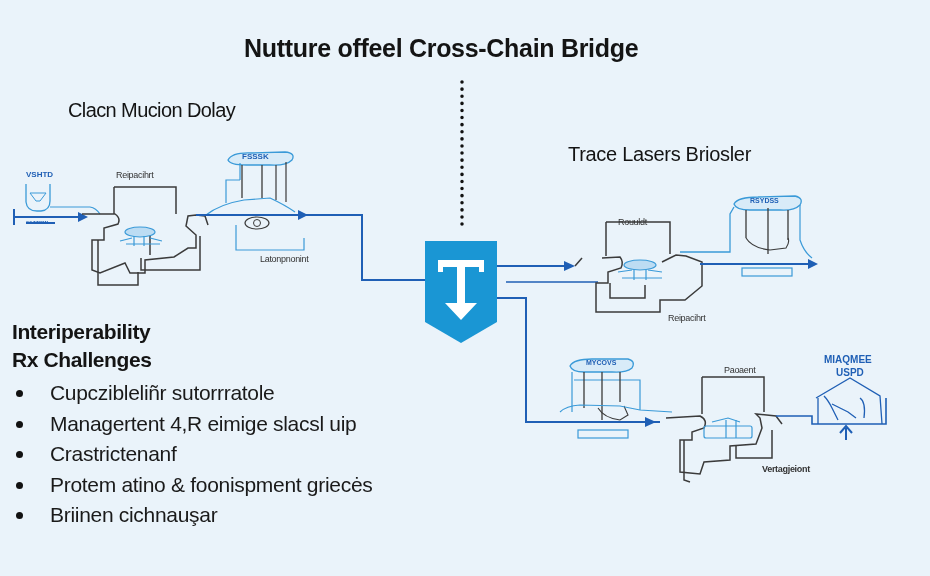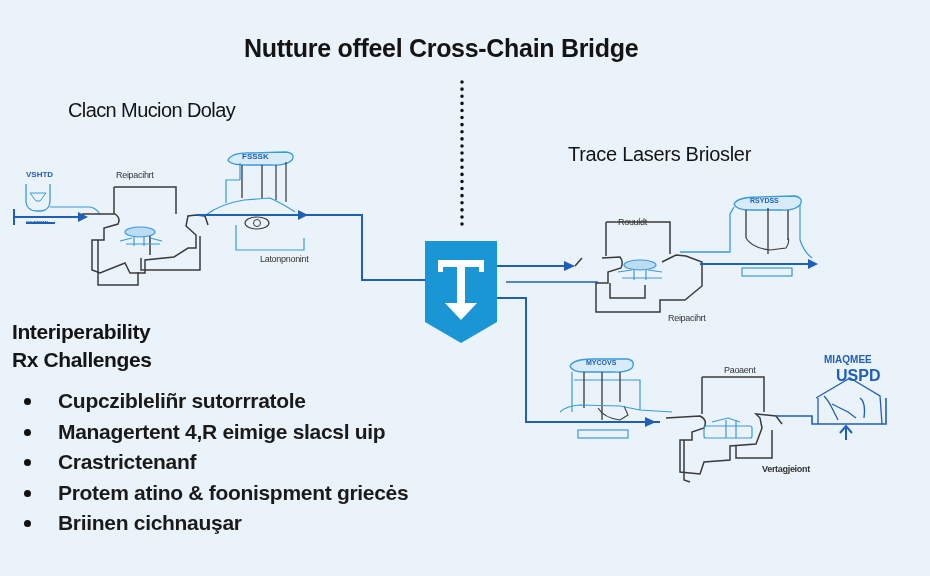--- a/index.html
+++ b/index.html
@@ -11,21 +11,21 @@
     position: relative;
   }
   .abs { position: absolute; }
   #title { left: 244px; top: 34px; font-size: 25px; font-weight: bold; letter-spacing: -0.3px; white-space: nowrap; }
   #left-heading { left: 68px; top: 99px; font-size: 20px; letter-spacing: -0.6px; white-space: nowrap; }
   #right-heading { left: 568px; top: 143px; font-size: 20px; letter-spacing: -0.3px; white-space: nowrap; }
   .small-label { font-size: 9px; color: #333; white-space: nowrap; letter-spacing: -0.3px; }
   .blue-label { font-size: 9px; color: #1f5fb5; font-weight: bold; white-space: nowrap; }
   #challenges { left: 12px; top: 318px; }
   #challenges .h { font-size: 21px; font-weight: bold; line-height: 28px; letter-spacing: -0.4px; }
-  #challenges ul { list-style: none; margin: 12px; padding: 0; font-weight: bold; }
+  #challenges ul { list-style: none; margin: 4px; padding: 0; }
   #challenges li { font-size: 21px; line-height: 30.5px; white-space: nowrap; position: relative; padding-left: 34px; color: #1a1a1a; letter-spacing: -0.3px; }
   #challenges li .dot { position: absolute; left: 0; top: 12px; width: 7px; height: 7px; border-radius: 50%; background: #111; }
   svg#diagram { position: absolute; left: 0; top: 0; }
 </style>
 </head>
 <body>
 
 <svg id="diagram" width="930" height="576" viewBox="0 0 930 576">
 
   <line x1="462" y1="82" x2="462" y2="230" stroke="#111" stroke-width="3.5" stroke-dasharray="0.1 7" stroke-linecap="round"></line>
@@ -152,21 +152,21 @@
 <div class="abs blue-label" style="left:242px; top:152px; font-size:8px;">FSSSK</div>
 <div class="abs small-label" style="left:224px; top:254px;margin-left:36px;">Latonpnonint</div>
 
 <div class="abs small-label" style="left:618px; top:217px;">Rouuldt</div>
 <div class="abs small-label" style="left:668px; top:313px;">Reipacihrt</div>
 <div class="abs blue-label" style="left:750px; top:197px; font-size:7px;">RSYDSS</div>
 <div class="abs blue-label" style="left:586px; top:359px; font-size:7px;">MYCOVS</div>
 <div class="abs small-label" style="left:724px; top:365px;">Paoaent</div>
 <div class="abs small-label" style="left:762px; top:464px;font-weight:bold;">Vertagjeiont</div>
 <div class="abs blue-label" style="left:824px; top:354px; font-size:10px;">MIAQMEE</div>
-<div class="abs blue-label" style="left:836px; top:367px; font-size:16px;">USPD</div>
+<div class="abs blue-label" style="left:836px; top:367px; font-size:10px;">USPD</div>
 
 <div id="challenges" class="abs">
   <div class="h">Interiperability</div>
   <div class="h">Rx Challenges</div>
   <ul>
     <li><span class="dot"></span><span>Cupczibleliñr sutorrratole</span></li>
     <li><span class="dot"></span><span>Managertent 4,R eimige slacsl uip</span></li>
     <li><span class="dot"></span><span>Crastrictenanf</span></li>
     <li><span class="dot"></span><span>Protem atino &amp; foonispment griecės</span></li>
     <li><span class="dot"></span><span>Briinen cichnauşar</span></li>

